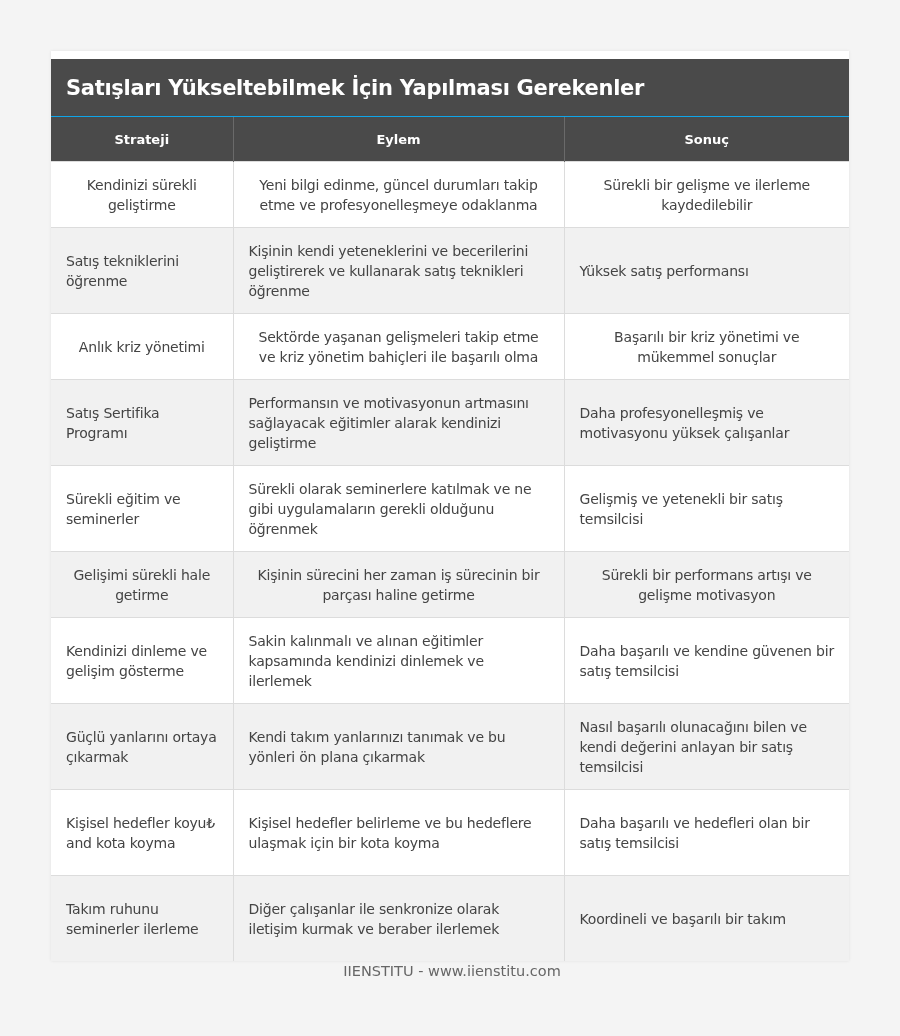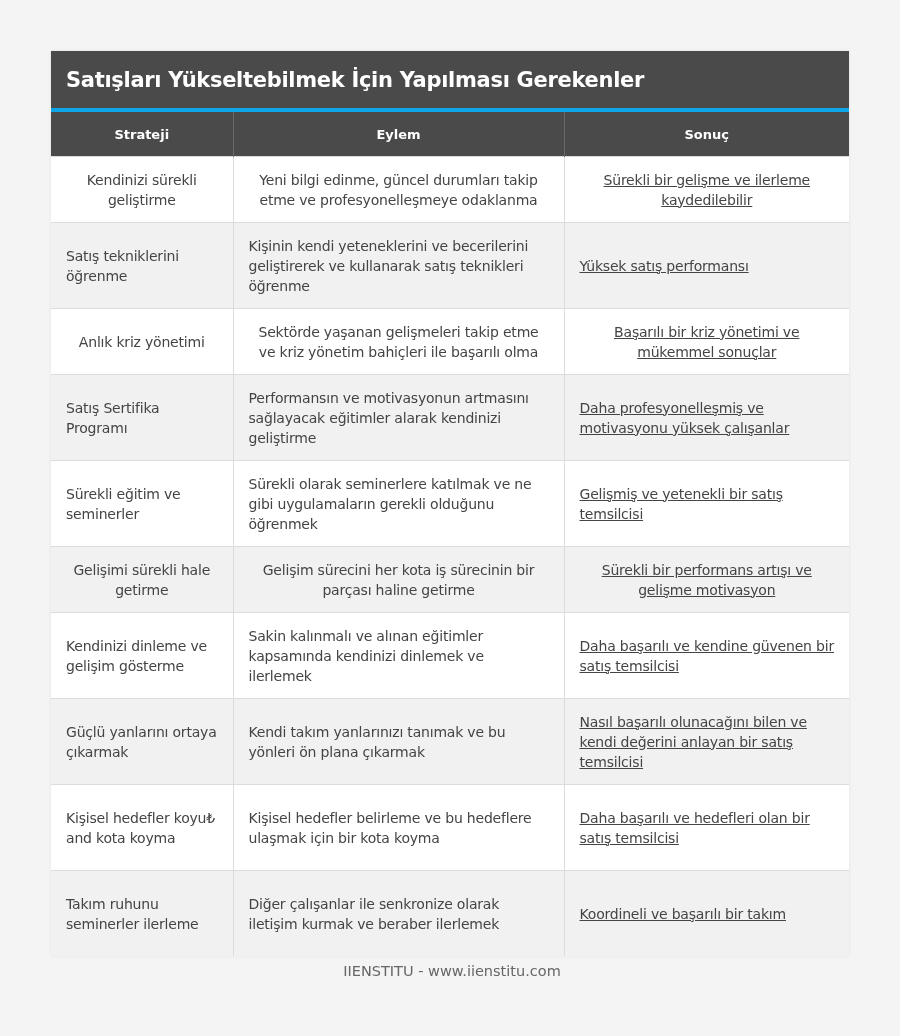--- a/index.html
+++ b/index.html
@@ -26,21 +26,22 @@
       background: #4a4a4a;
       color: #fff;
       height: 57px;
       display: flex;
       align-items: center;
       padding-left: 15px;
       font-family: "DejaVu Sans", sans-serif;
       font-weight: bold;
       font-size: 21px;
       letter-spacing: -0.3px;
-      border-bottom: 4px solid #0ea5e9;
+      border-bottom: 1px solid #0ea5e9;
+      margin-top: 8px;
     }
     table {
       width: 798px;
       border-collapse: collapse;
       table-layout: fixed;
     }
     col.c1 { width: 182px; }
     col.c2 { width: 331px; }
     col.c3 { width: 285px; }
     th {
@@ -57,21 +58,21 @@
     td {
       font-size: 14px;
       line-height: 20px;
       color: #444;
       padding: 12px 15px 12px 15px;
       border-right: 1px solid #dcdcdc;
       border-top: 1px solid #dcdcdc;
       vertical-align: middle;
       letter-spacing: -0.2px;
     }
-    td:last-child { border-right: none; text-decoration: underline; }
+    td:last-child { border-right: none; }
     tr.odd td { background: #ffffff; }
     tr.even td { background: #f1f1f1; }
     tr.r2 td { height: 41px; text-align: center; }
     tr.r3 td { height: 61px; }
     .footer {
       position: absolute;
       left: 2px;
       top: 963px;
       width: 900px;
       text-align: center;
@@ -118,21 +119,21 @@
         <td>Performansın ve motivasyonun artmasını sağlayacak eğitimler alarak kendinizi geliştirme</td>
         <td>Daha profesyonelleşmiş ve motivasyonu yüksek çalışanlar</td>
       </tr>
       <tr class="odd r3">
         <td>Sürekli eğitim ve seminerler</td>
         <td>Sürekli olarak seminerlere katılmak ve ne gibi uygulamaların gerekli olduğunu öğrenmek</td>
         <td>Gelişmiş ve yetenekli bir satış temsilcisi</td>
       </tr>
       <tr class="even r2">
         <td>Gelişimi sürekli hale getirme</td>
-        <td>Gelişim sürecini her kota iş sürecinin bir parçası haline getirme</td>
+        <td>Kişinin sürecini her zaman iş sürecinin bir parçası haline getirme</td>
         <td>Sürekli bir performans artışı ve gelişme motivasyon</td>
       </tr>
       <tr class="odd r3">
         <td>Kendinizi dinleme ve gelişim gösterme</td>
         <td>Sakin kalınmalı ve alınan eğitimler kapsamında kendinizi dinlemek ve ilerlemek</td>
         <td>Daha başarılı ve kendine güvenen bir satış temsilcisi</td>
       </tr>
       <tr class="even r3">
         <td>Güçlü yanlarını ortaya çıkarmak</td>
         <td>Kendi takım yanlarınızı tanımak ve bu yönleri ön plana çıkarmak</td>

